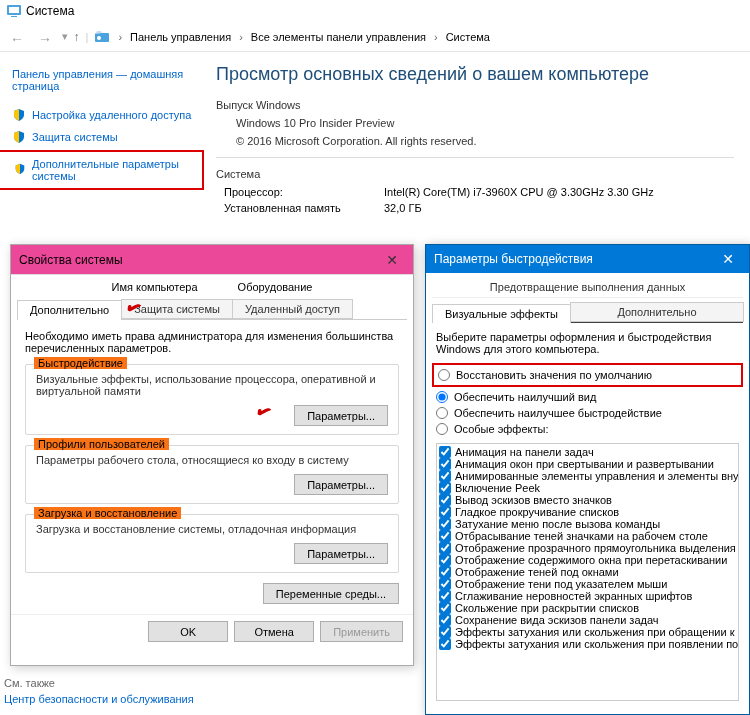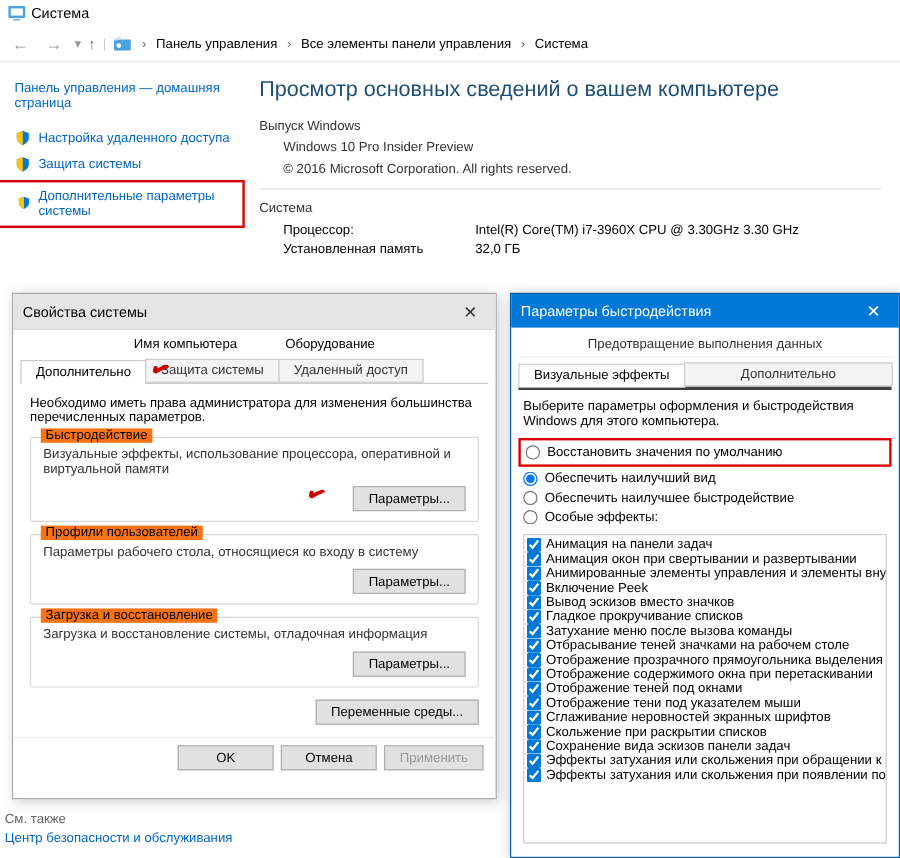--- a/index.html
+++ b/index.html
@@ -23,45 +23,45 @@
 .sidebar { width: 200px; padding: 12px 0 12px 12px; }
 .sidebar-link { display: flex; align-items: center; gap: 6px; padding: 4px 0; }
 .shield-icon { display: inline-block; width: 14px; height: 14px; }
 .highlight-box { border: 2px solid #d00; padding: 2px 4px; margin: 2px -4px 2px -18px; padding-left: 18px; }
 .see-also { position: absolute; bottom: 10px; left: 4px; }
 
 .main { flex: 1; padding: 12px 16px; }
 .main h1 { font-size: 18px; font-weight: normal; color: #1e4e79; margin-bottom: 14px; }
 .section-label { font-size: 11px; color: #333; margin: 10px 0 6px; }
 .indented { margin-left: 20px; color: #333; }
-.kv { margin-left: 20px; display: flex; margin-top: 4px; }
+.kv { margin-left: 8px; display: flex; margin-top: 4px; }
 .kv .k { width: 160px; }
 .divider { border: none; border-top: 1px solid #ddd; margin: 10px 0 4px; }
 
 
 .props-dialog { position: absolute; top: 244px; left: 10px; width: 404px; height: 422px; background: #fff; border: 1px solid #aaa; box-shadow: 2px 2px 10px rgba(0,0,0,0.2); }
-.props-title { height: 30px; display: flex; align-items: center; justify-content: space-between; padding: 0 8px; font-size: 12px; background: #e5e5e5; border-bottom: 1px solid #ddd; }
+.props-title { height: 30px; display: flex; align-items: center; justify-content: space-between; padding: 0 8px; font-size: 12px; background: #ec4899; border-bottom: 1px solid #ddd; }
 .close-btn { width: 26px; text-align: center; font-size: 14px; color: #333; }
 .tabs-row { display: flex; border-bottom: 1px solid #ccc; margin: 6px 6px 0; }
 .tab { padding: 3px 12px; border: 1px solid #ccc; border-bottom: none; margin-right: -1px; background: #fff; font-size: 11px; position: relative; top: 1px; }
 .tab.inactive { background: #f4f4f4; color: #333; border-bottom: 1px solid #ccc; top: 0; }
 .tab-content { padding: 10px 14px; }
 .fieldset { border: 1px solid #d8d8d8; border-radius: 2px; padding: 8px 10px 8px; margin-bottom: 10px; position: relative; }
 .fieldset-legend { position: absolute; top: -8px; left: 8px; background: #f97316; padding: 0 4px; font-size: 11px; }
 .fieldset-text { font-size: 11px; color: #333; margin-bottom: 8px; }
 .fieldset-btn-row { display: flex; justify-content: flex-end; }
 .win-btn { background: #e1e1e1; border: 1px solid #adadad; padding: 2px 12px; font-size: 11px; min-width: 80px; height: 21px; }
 .win-btn-row { display: flex; justify-content: flex-end; gap: 6px; padding: 6px 10px; }
 .arrow-mark { position: absolute; color: #c00; font-size: 18px; font-weight: bold; pointer-events: none; transform: rotate(25deg); }
 
 
 .perf-dialog { position: absolute; top: 244px; left: 425px; width: 325px; height: 471px; background: #fff; border: 1px solid #005a9e; box-shadow: 2px 2px 10px rgba(0,0,0,0.3); }
 .perf-title { height: 28px; background: #0078d7; color: #fff; display: flex; align-items: center; justify-content: space-between; padding: 0 8px; font-size: 12px; }
 .perf-close { color: #fff; font-size: 14px; width: 26px; text-align: center; }
-.perf-tabs-row2 { display: flex; margin: 4px 6px 0; border-bottom: 3px solid #404040; }
+.perf-tabs-row2 { display: flex; margin: 4px 6px 0; border-bottom: 1px solid #404040; align-items: center; }
 .perf-body { padding: 8px 10px; }
 .radio-row { display: flex; align-items: center; gap: 6px; padding: 2px 0; font-size: 11px; }
 .radio-row input { width: 12px; height: 12px; }
 .radio-highlight { border: 2px solid #d00; margin: 2px -4px; padding: 2px 4px; }
 .check-list { border: 1px solid #ccc; margin-top: 6px; height: 258px; overflow: hidden; padding: 2px; }
 .check-item { display: flex; align-items: center; gap: 4px; padding: 0; font-size: 11px; white-space: nowrap; }
 .check-item input { width: 12px; height: 12px; accent-color: #0078d7; }
 .center-tab-label { font-size: 11px; color: #333; text-align: center; padding: 4px 0; border-bottom: 1px solid #eee; margin: 4px 6px 0; }
 </style>
 </head>

